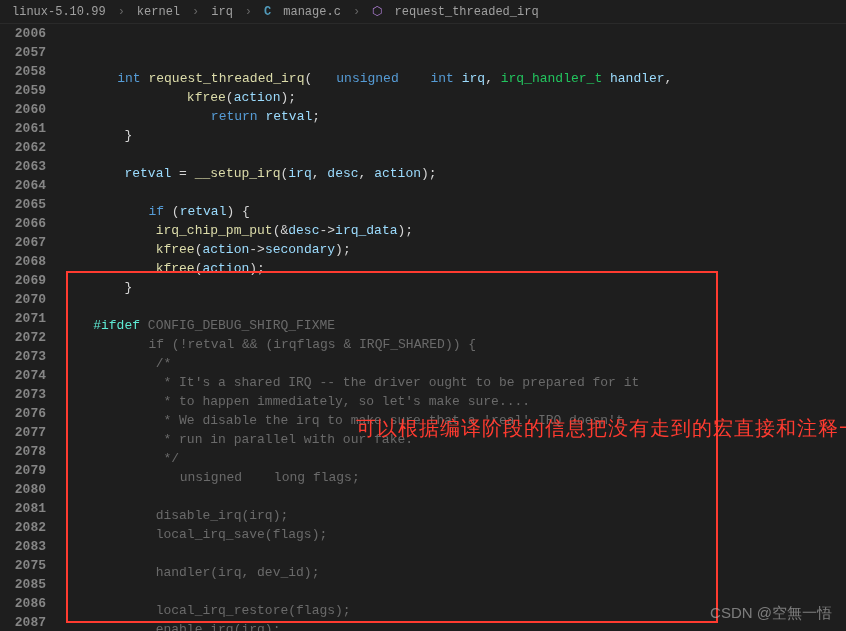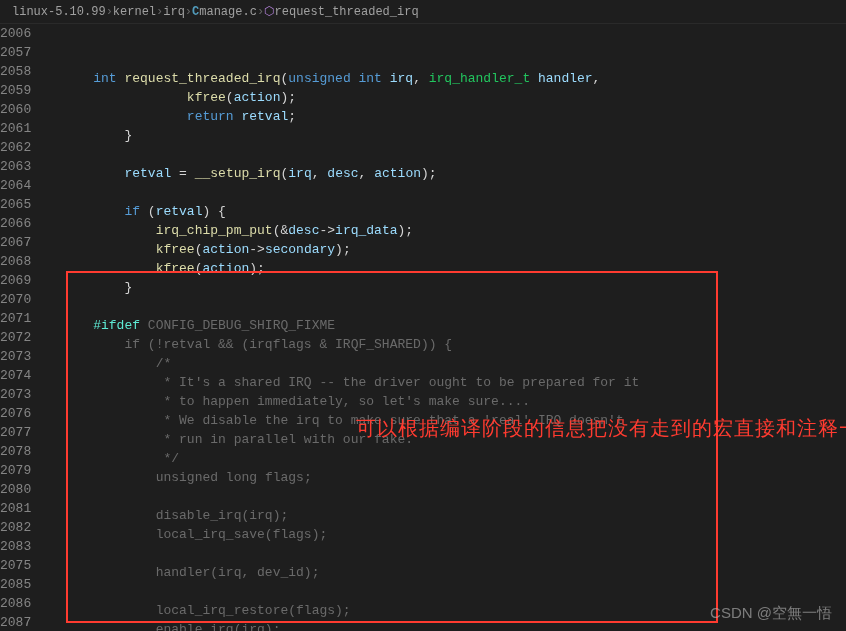--- a/index.html
+++ b/index.html
@@ -13,46 +13,47 @@
     overflow: hidden;
     position: relative;
   }
   .breadcrumbs {
     display: flex;
     align-items: center;
     padding: 4px 12px;
     background: #1e1e1e;
     color: #a0a0a0;
     font-size: 12px;
-    gap: 0;
+    gap: 12px;
     border-bottom: 1px solid #2a2a2a;
   }
   .breadcrumbs .sep { color: #666; }
   .breadcrumbs .file-icon { color: #519aba; font-weight: bold; }
   .breadcrumbs .sym-icon { color: #b180d7; }
   .editor {
     display: flex;
     height: calc(100% - 26px);
   }
   .gutter {
     width: 62px;
-    text-align: left;
+    text-align: right;
     padding-right: 16px;
     color: #858585;
     user-select: none;
     flex-shrink: 0;
+    font-weight: bold;
   }
   .code {
     flex: 1;
     white-space: pre;
     position: relative;
   }
   .line { height: 19px; line-height: 19px; }
   .gutter .line { color: #858585; }
-  .kw   { color: #569cd6; }   
+  .kw   { color: #569cd6; margin-left: 24px; }   
   .type { color: #22c55e; }   
   .fn   { color: #dcdcaa; }   
   .cmt  { color: #6a9955; }   
   .mcr  { color: #5eead4; }   
   .mcrDim { color: #6a6a6a; } 
   .mcrDim .cmt,
   .mcrDim .fn,
   .mcrDim .kw,
   .mcrDim .var { color: #6a6a6a; }
   .var  { color: #9cdcfe; }   

